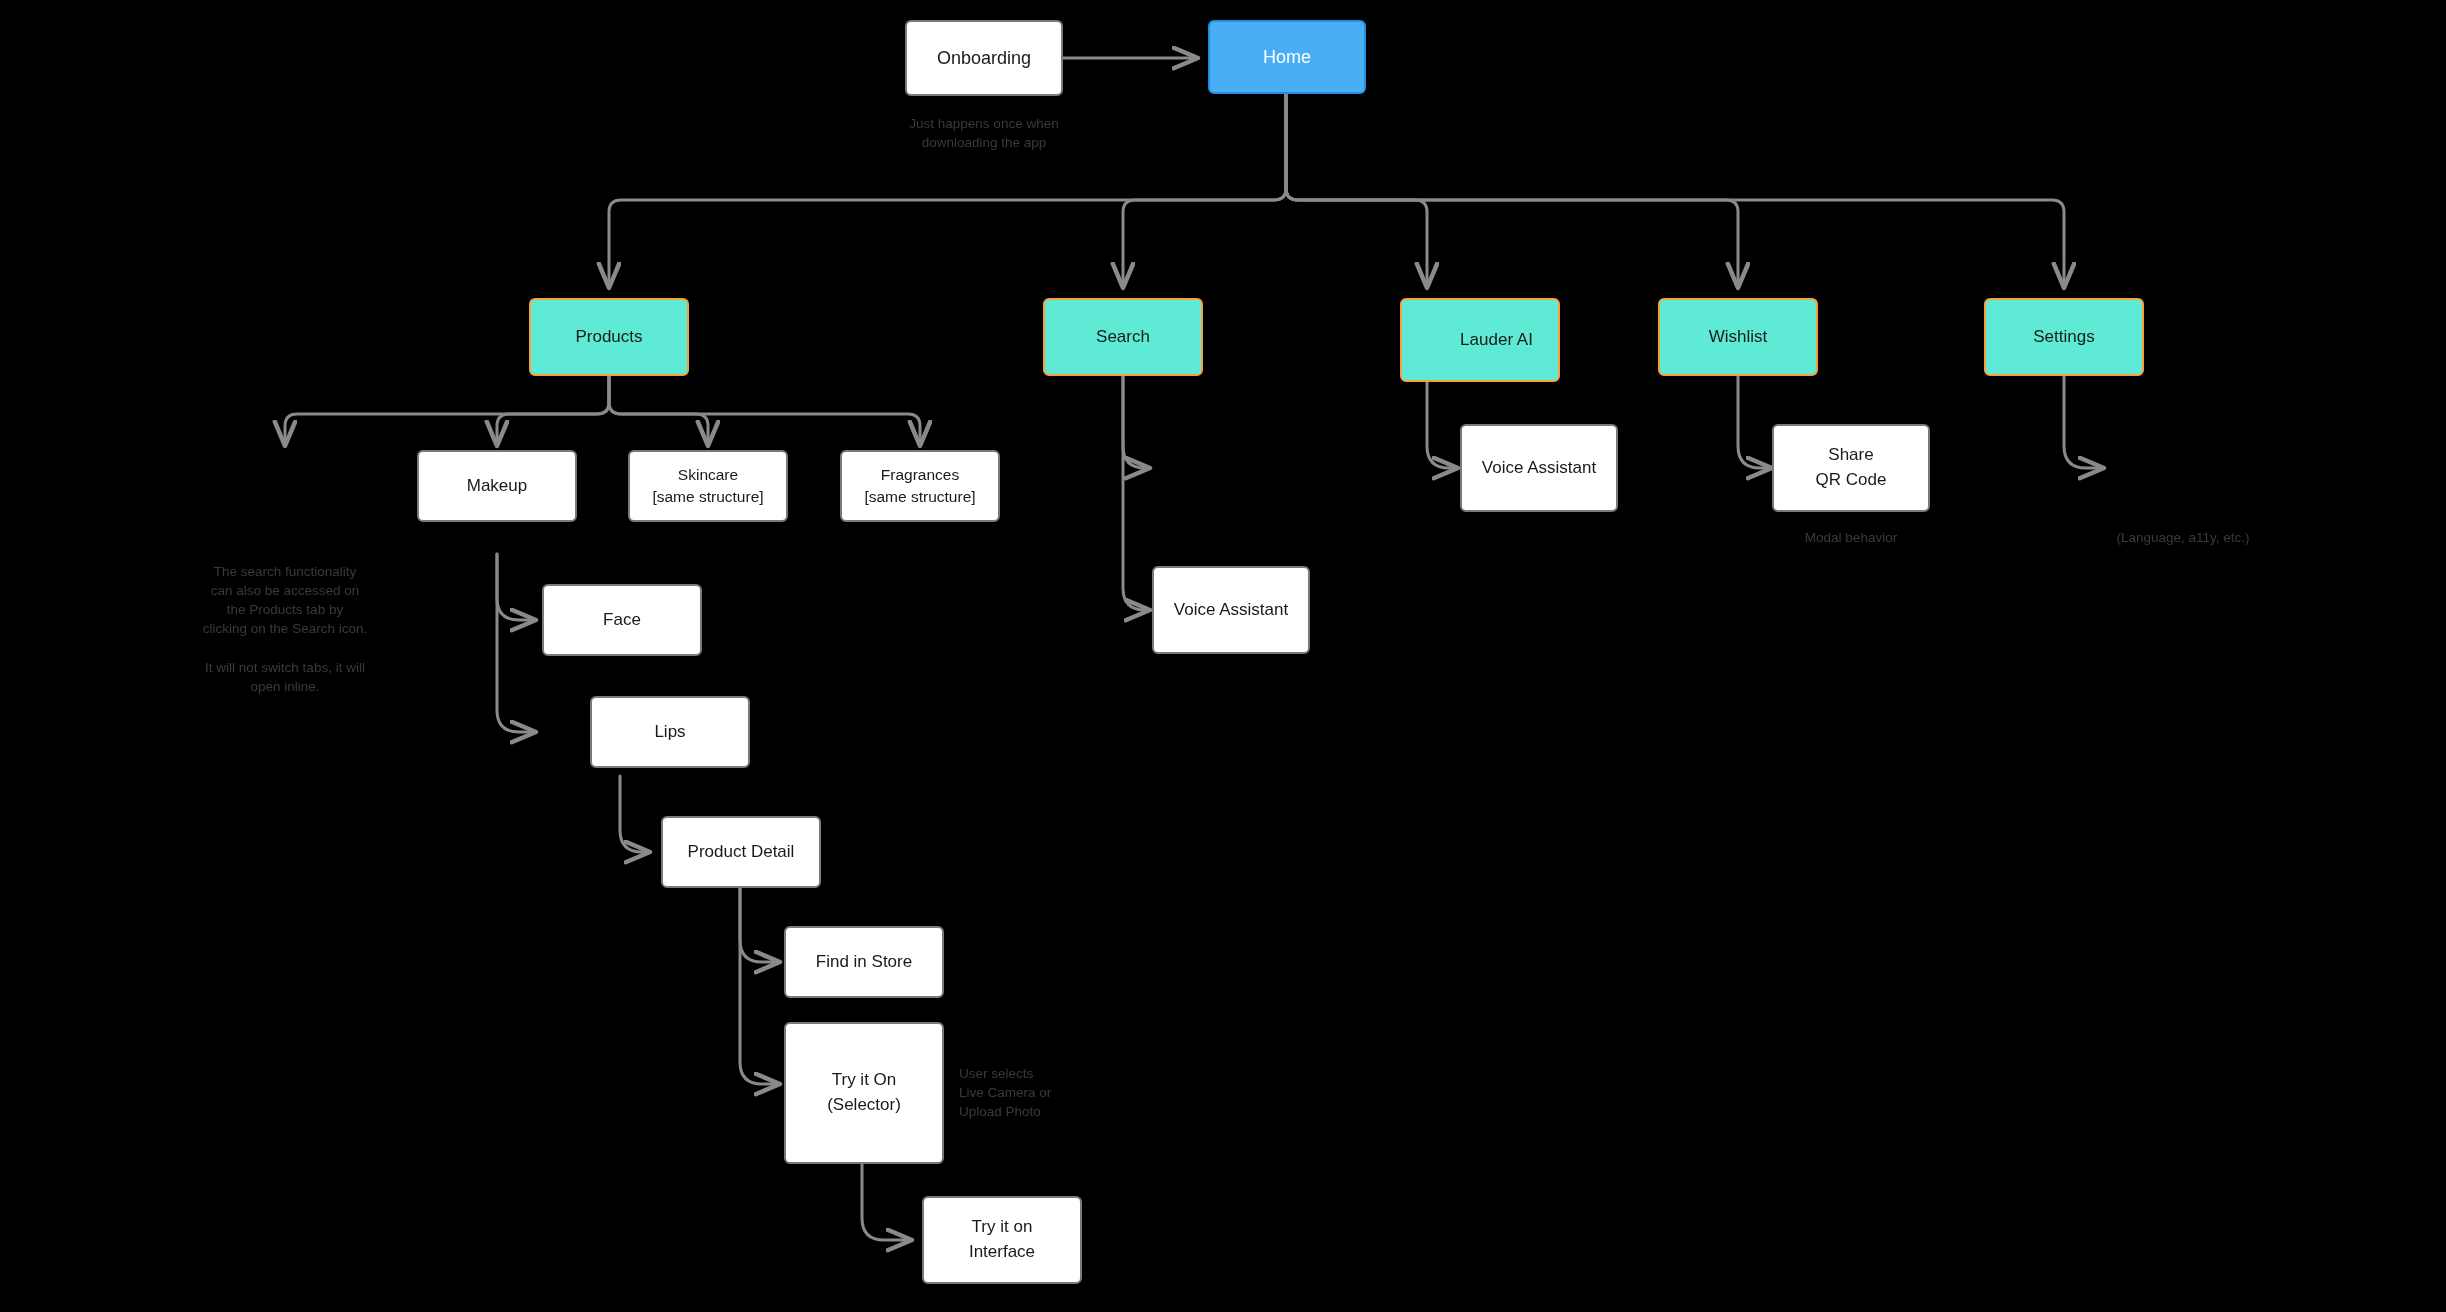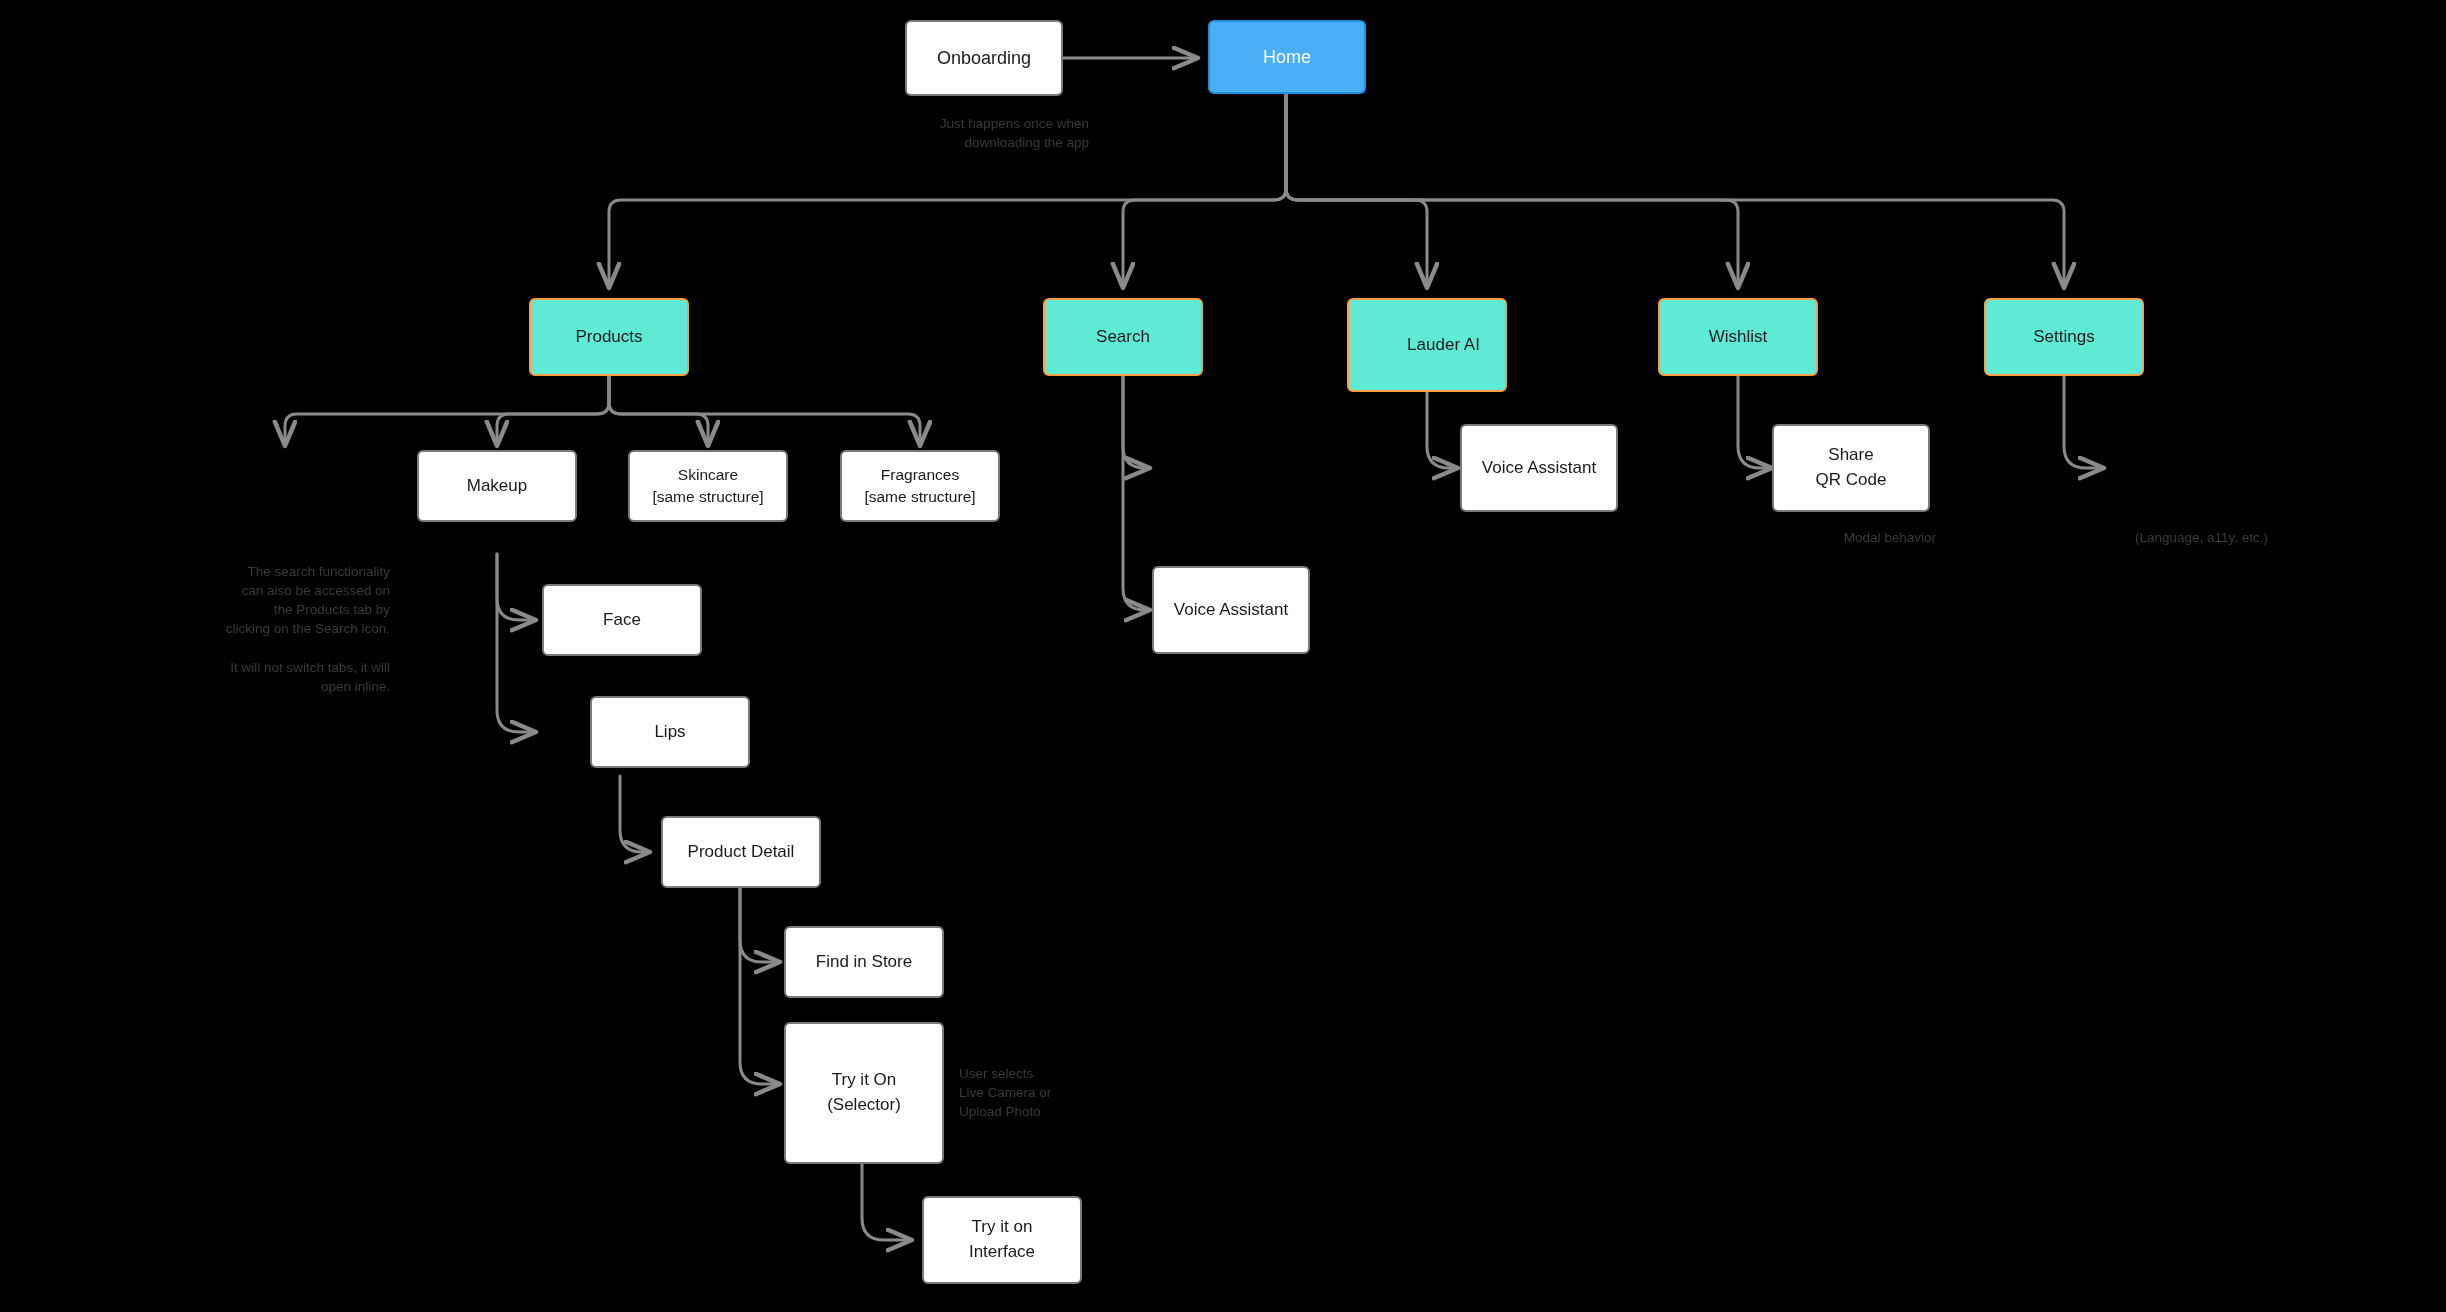--- a/index.html
+++ b/index.html
@@ -14,21 +14,21 @@
   .node .lbl{display:block;white-space:pre-line;}
 
   .node.plain{background:#ffffff;border:2.5px solid #7a7a7a;color:#1a1a1a;
               box-shadow:2px 2px 0 rgba(255,255,255,0.0);}
   .node.accent{background:#4aaef5;border:2.5px solid #1f8fe0;color:#ffffff;}
   .node.tab{background:#5eead4;border:2.5px solid #f99f3d;color:#1a1a1a;}
   .node.dashed{background:#ffffff;border:3px dashed #f89b2e;color:#1a1a1a;}
 
   .note{position:absolute;color:#3a3a3a;font-size:13.5px;line-height:1.42;
         white-space:pre-line;}
-  .note.c{text-align:right;}
+  .note.c{text-align:center;}
   .note.l{text-align:left;}
 </style>
 </head>
 <body>
 
 <div id="canvas">
 
   <svg class="edges" viewBox="0 0 2446 1312" preserveAspectRatio="none">
     <defs>
       <marker id="ah" markerWidth="10" markerHeight="10" refX="8.6" refY="4" orient="auto" markerUnits="strokeWidth">
@@ -80,21 +80,21 @@
   </div>
 
   <div class="node tab" style="left:529px;top:298px;width:160px;height:78px;font-size:17px;">
     <span class="lbl">Products</span>
   </div>
 
   <div class="node tab" style="left:1043px;top:298px;width:160px;height:78px;font-size:17px;">
     <span class="lbl">Search</span>
   </div>
 
-  <div class="node tab" style="left:1347px;top:298px;width:160px;height:94px;font-size:17px;padding-left:33px;">
+  <div class="node tab" style="left:1400px;top:298px;width:160px;height:84px;font-size:17px;padding-left:33px;">
     <span class="lbl">Lauder AI</span>
   </div>
 
   <div class="node tab" style="left:1658px;top:298px;width:160px;height:78px;font-size:17px;">
     <span class="lbl">Wishlist</span>
   </div>
 
   <div class="node tab" style="left:1984px;top:298px;width:160px;height:78px;font-size:17px;">
     <span class="lbl">Settings</span>
   </div>

